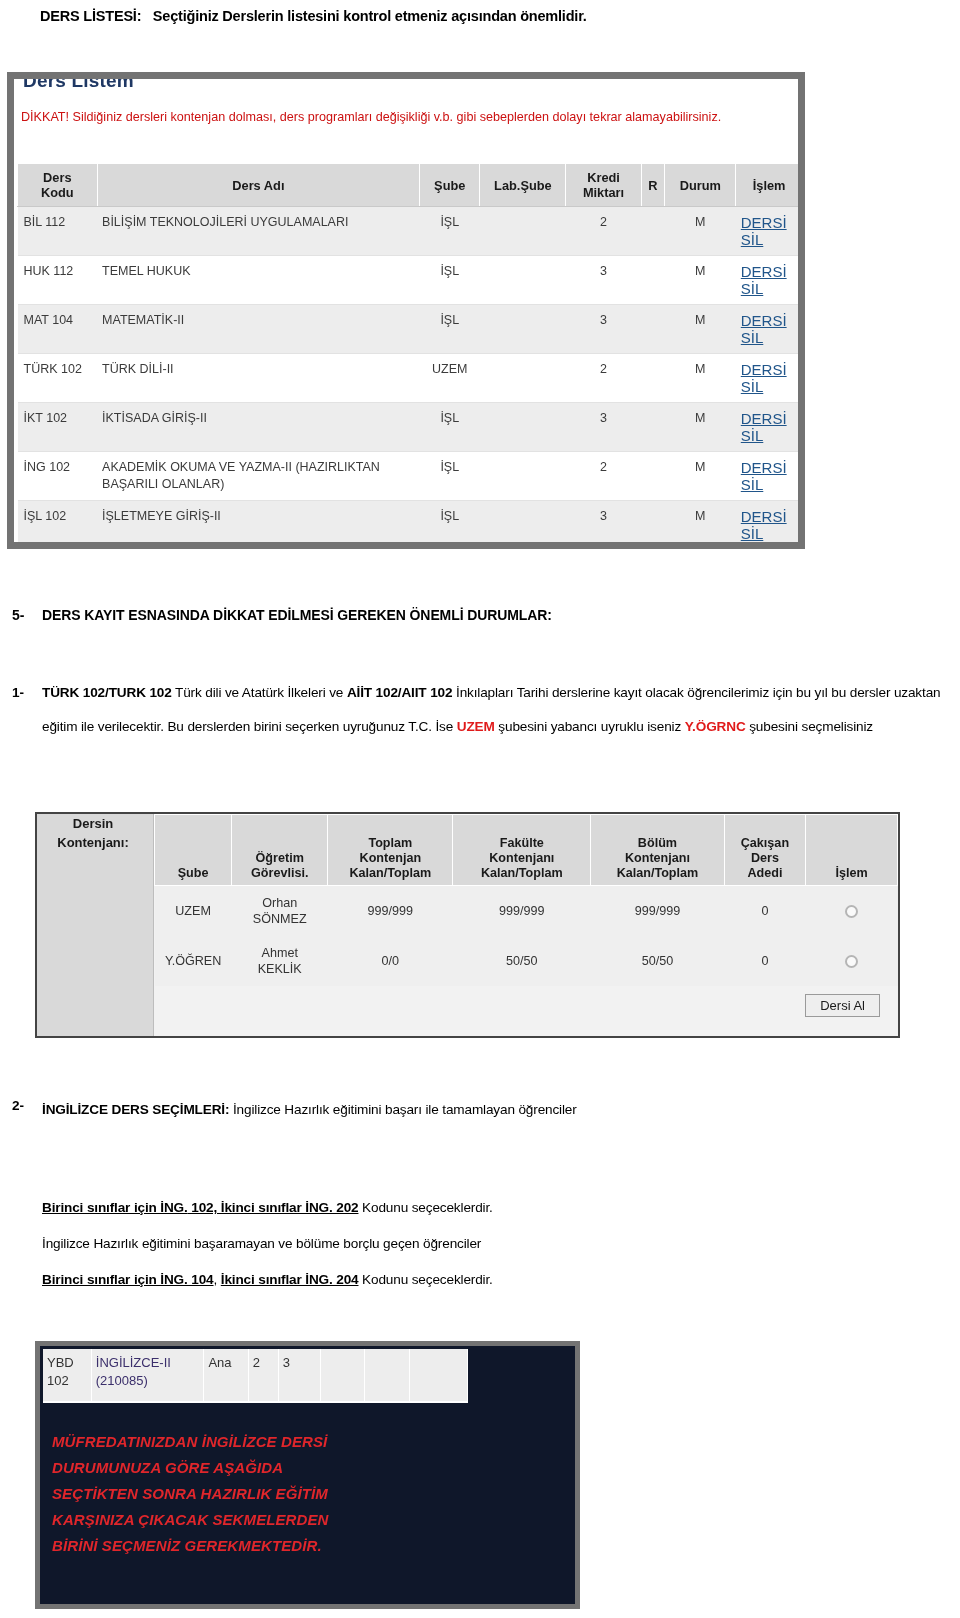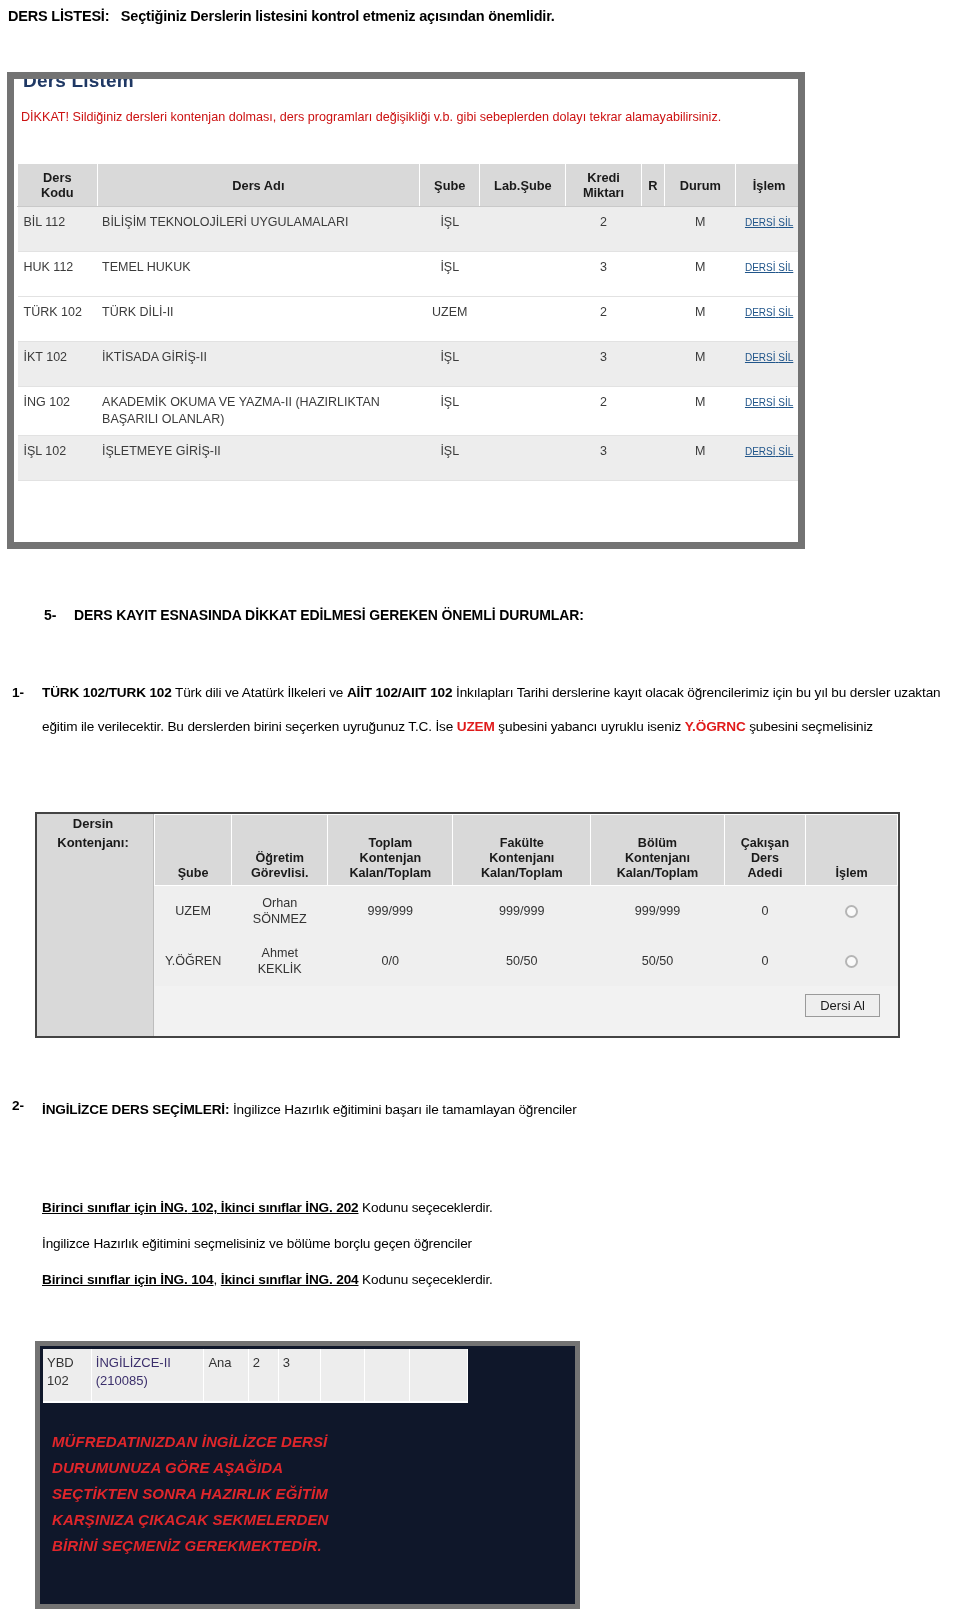--- a/index.html
+++ b/index.html
@@ -21,21 +21,21 @@
   .doc-heading {
     position: absolute;
     left: 8px;
     top: 8px;
     width: 940px;
     font-size: 14.5px;
     font-weight: bold;
     letter-spacing: -0.2px;
     white-space: nowrap;
   }
-  .doc-heading .lead { font-weight: bold; }
+  .doc-heading .lead { font-weight: bold; margin-left: 32px; }
   .doc-heading .rest { font-weight: bold; }
 
   
   .shot1 {
     position: absolute;
     left: 7px;
     top: 72px;
     width: 798px;
     height: 477px;
     border: 7px solid #737373;
@@ -92,43 +92,42 @@
     line-height: 17px;
     height: 30px;
   }
   .ders-table tr.odd td { background: #ededed; }
   .ders-table tr.even td { background: #ffffff; }
   .ders-table td.c { text-align: center; }
   .ders-table td.code { padding-left: 6px; }
   .ders-table a.sil {
     color: #20558a;
     text-decoration: underline;
-    font-size: 10px;
+    font-size: 15px;
     display: block;
-    text-align: center;
+    text-align: left;
     line-height: 17px;
   }
   .col-kodu   { width: 74px; }
   .col-adi    { width: 300px; }
   .col-sube   { width: 56px; }
   .col-lab    { width: 80px; }
   .col-kredi  { width: 70px; }
   .col-r      { width: 22px; }
   .col-durum  { width: 66px; }
   .col-islem  { width: 62px; }
 
   
   .sec5 {
     position: absolute;
     left: 12px;
     top: 607px;
     font-size: 14px;
     font-weight: bold;
     letter-spacing: -0.1px;
-    margin-left: 32px;
   }
   .sec5 .num { display: inline-block; width: 30px; }
 
   
   .para1 {
     position: absolute;
     left: 12px;
     top: 676px;
     width: 930px;
     font-size: 13.6px;
@@ -359,20 +358,35 @@
         <td class="c">
           <a class="sil" href="#">
             <span>DERSİ</span>
             <span>SİL</span>
           </a>
         </td>
       </tr>
       <tr class="even">
         <td class="code">HUK 112</td>
         <td>TEMEL HUKUK</td>
+        <td class="c">İŞL</td>
+        <td class="c"></td>
+        <td class="c">3</td>
+        <td class="c"></td>
+        <td class="c">M</td>
+        <td class="c">
+          <a class="sil" href="#">
+            <span>DERSİ</span>
+            <span>SİL</span>
+          </a>
+        </td>
+      </tr>
+      <tr class="odd">
+        <td class="code">MAT 104</td>
+        <td>MATEMATİK-II</td>
         <td class="c">İŞL</td>
         <td class="c"></td>
         <td class="c">3</td>
         <td class="c"></td>
         <td class="c">M</td>
         <td class="c">
           <a class="sil" href="#">
             <span>DERSİ</span>
             <span>SİL</span>
           </a>
@@ -536,21 +550,21 @@
   </div>
 </div>
 
 <div class="sec2">
   <span class="num">2-</span>
   <span class="lead"><b>İNGİLİZCE DERS SEÇİMLERİ:</b><span> İngilizce Hazırlık eğitimini başarı ile tamamlayan öğrenciler</span></span>
 </div>
 
 <div class="sub-lines">
   <div><span class="u">Birinci sınıflar için İNG.</span><span class="u"> 102, İkinci sınıflar İNG. 202</span><span> Kodunu seçeceklerdir.</span></div>
-  <div>İngilizce Hazırlık eğitimini seçmelisiniz ve bölüme borçlu geçen öğrenciler</div>
+  <div>İngilizce Hazırlık eğitimini başaramayan ve bölüme borçlu geçen öğrenciler</div>
   <div><span class="u">Birinci sınıflar için İNG. 104</span><span>, </span><span class="u">İkinci sınıflar İNG. 204</span><span> Kodunu seçeceklerdir.</span></div>
 </div>
 
 <div class="shot3">
   <table class="ybd-table">
     <colgroup>
       <col class="ybd-c1">
         <col class="ybd-c2">
         <col class="ybd-c3">
         <col class="ybd-c4">

